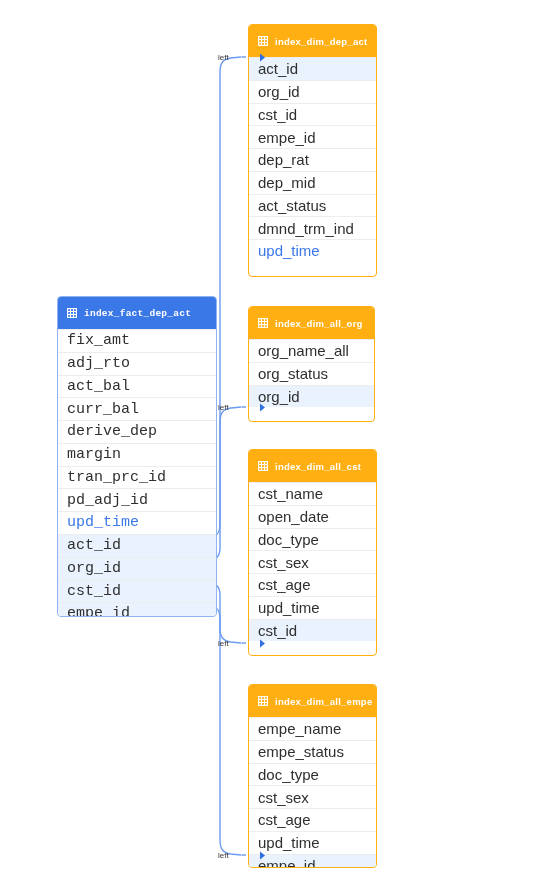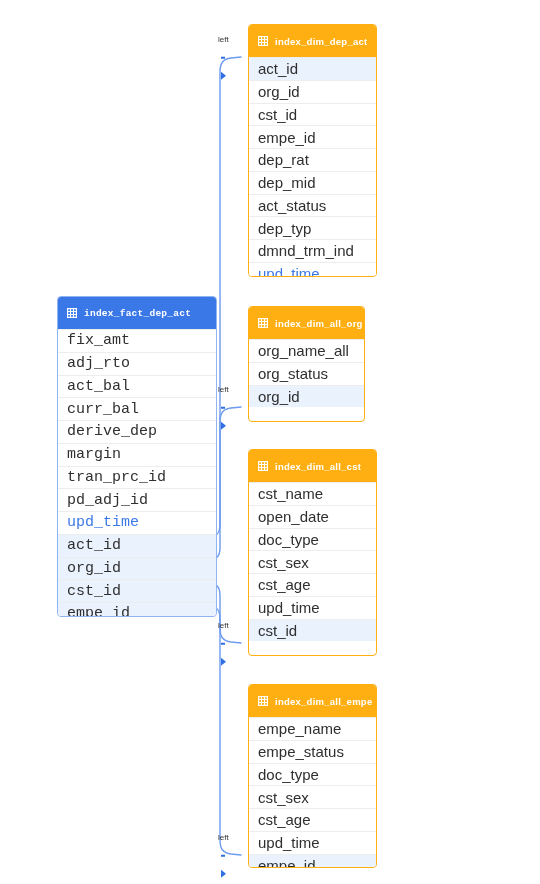--- a/index.html
+++ b/index.html
@@ -46,21 +46,20 @@
   .t-row:first-of-type{border-top:none;}
   .t-row.key{background:#EAF2FD;}
   .t-row.linkcol{color:#3B78E7;}
 
   .edge-label{
     position:absolute;
     display:flex;align-items:center;gap:13px;
     font-size:8px;color:#333333;
     white-space:nowrap;
     transform:translateY(-50%);
-    flex-direction:column;
   }
   .edge-label .arrow{
     width:0;height:0;display:block;
     border-top:4px solid transparent;
     border-bottom:4px solid transparent;
     border-left:5px solid #2F6FE0;
     margin-left:1px;
   }
   .edge-label .stub{
     display:block;width:4px;height:1.5px;background:#2F6FE0;
@@ -105,23 +104,20 @@
         <div class="t-row">
           <span>dep_rat</span>
         </div>
         <div class="t-row">
           <span>dep_mid</span>
         </div>
         <div class="t-row">
           <span>act_status</span>
         </div>
         <div class="t-row">
-          <span>dep_typ</span>
-        </div>
-        <div class="t-row">
           <span>dmnd_trm_ind</span>
         </div>
         <div class="t-row linkcol">
           <span>upd_time</span>
         </div>
       </div>
       <div class="table-card blue" style="left: 57px; top: 296px; width: 160px; height: 320.75px; font-family: Liberation Mono, monospace;">
         <div class="t-header">
           <svg class="grid-icon" viewBox="0 0 10 10">
             <rect x="0.6" y="0.6" width="8.8" height="8.8" fill="none" stroke="#ffffff" stroke-width="1.2"></rect>
@@ -165,21 +161,21 @@
         <div class="t-row key">
           <span>org_id</span>
         </div>
         <div class="t-row key">
           <span>cst_id</span>
         </div>
         <div class="t-row key">
           <span>empe_id</span>
         </div>
       </div>
-      <div class="table-card orange" style="left: 248px; top: 306px; width: 117px; height: 116px;">
+      <div class="table-card orange" style="left: 248px; top: 306px; width: 127px; height: 116px;">
         <div class="t-header">
           <svg class="grid-icon" viewBox="0 0 10 10">
             <rect x="0.6" y="0.6" width="8.8" height="8.8" fill="none" stroke="#ffffff" stroke-width="1.2"></rect>
             <line x1="0.6" y1="3.5" x2="9.4" y2="3.5" stroke="#ffffff" stroke-width="1.1"></line>
             <line x1="3.5" y1="0.6" x2="3.5" y2="9.4" stroke="#ffffff" stroke-width="1.1"></line>
             <line x1="0.6" y1="6.5" x2="9.4" y2="6.5" stroke="#ffffff" stroke-width="1.1"></line>
             <line x1="6.5" y1="0.6" x2="6.5" y2="9.4" stroke="#ffffff" stroke-width="1.1"></line>
           </svg>
           <span>index_dim_all_org</span>
         </div>

